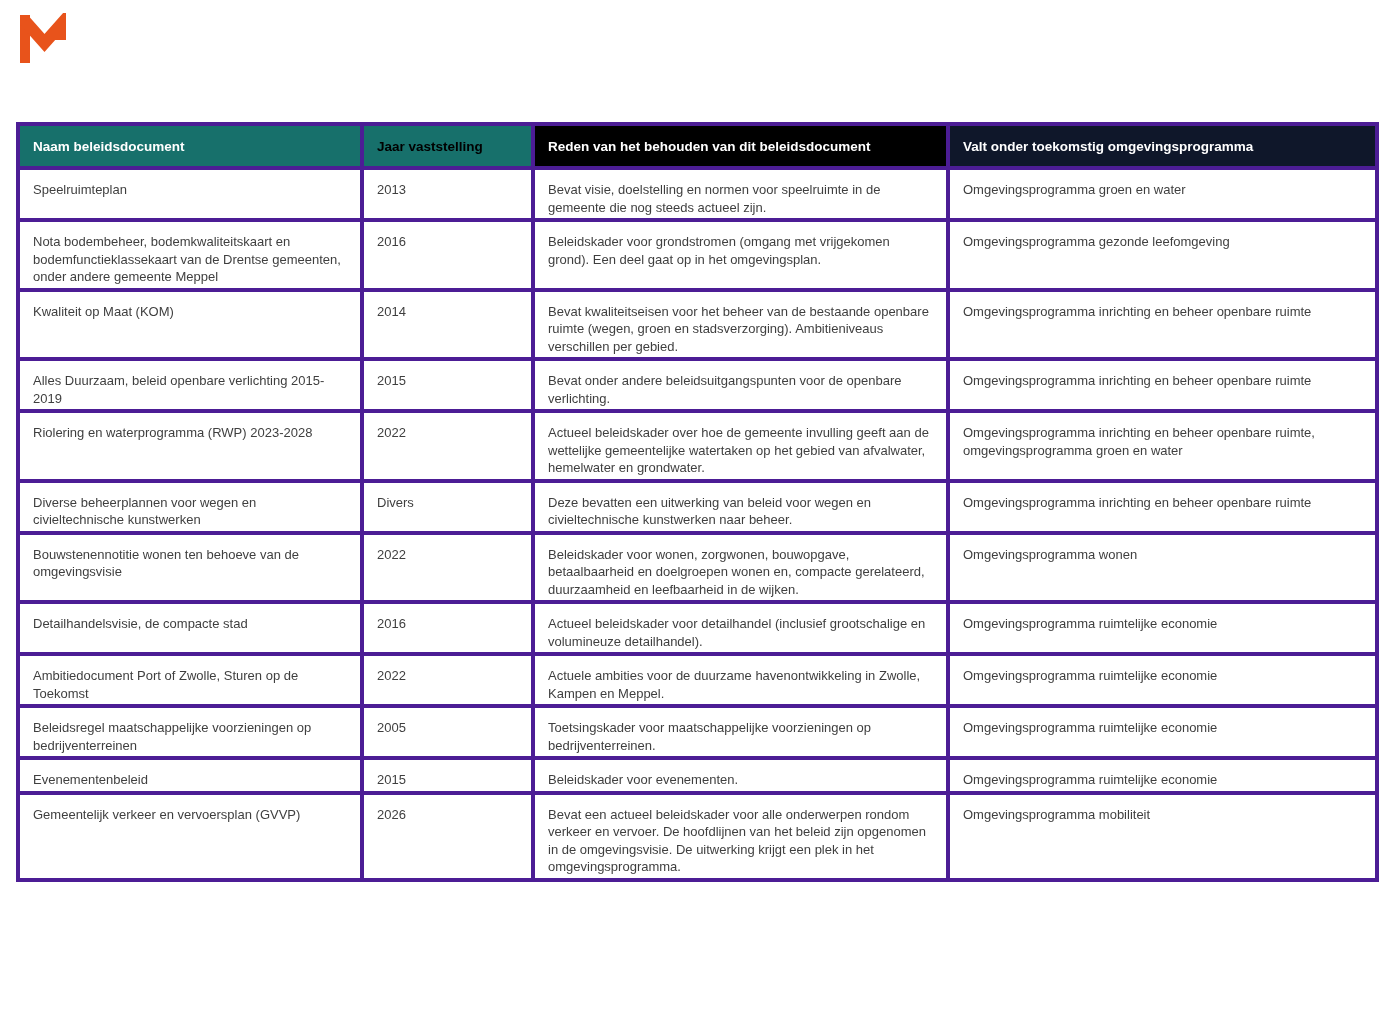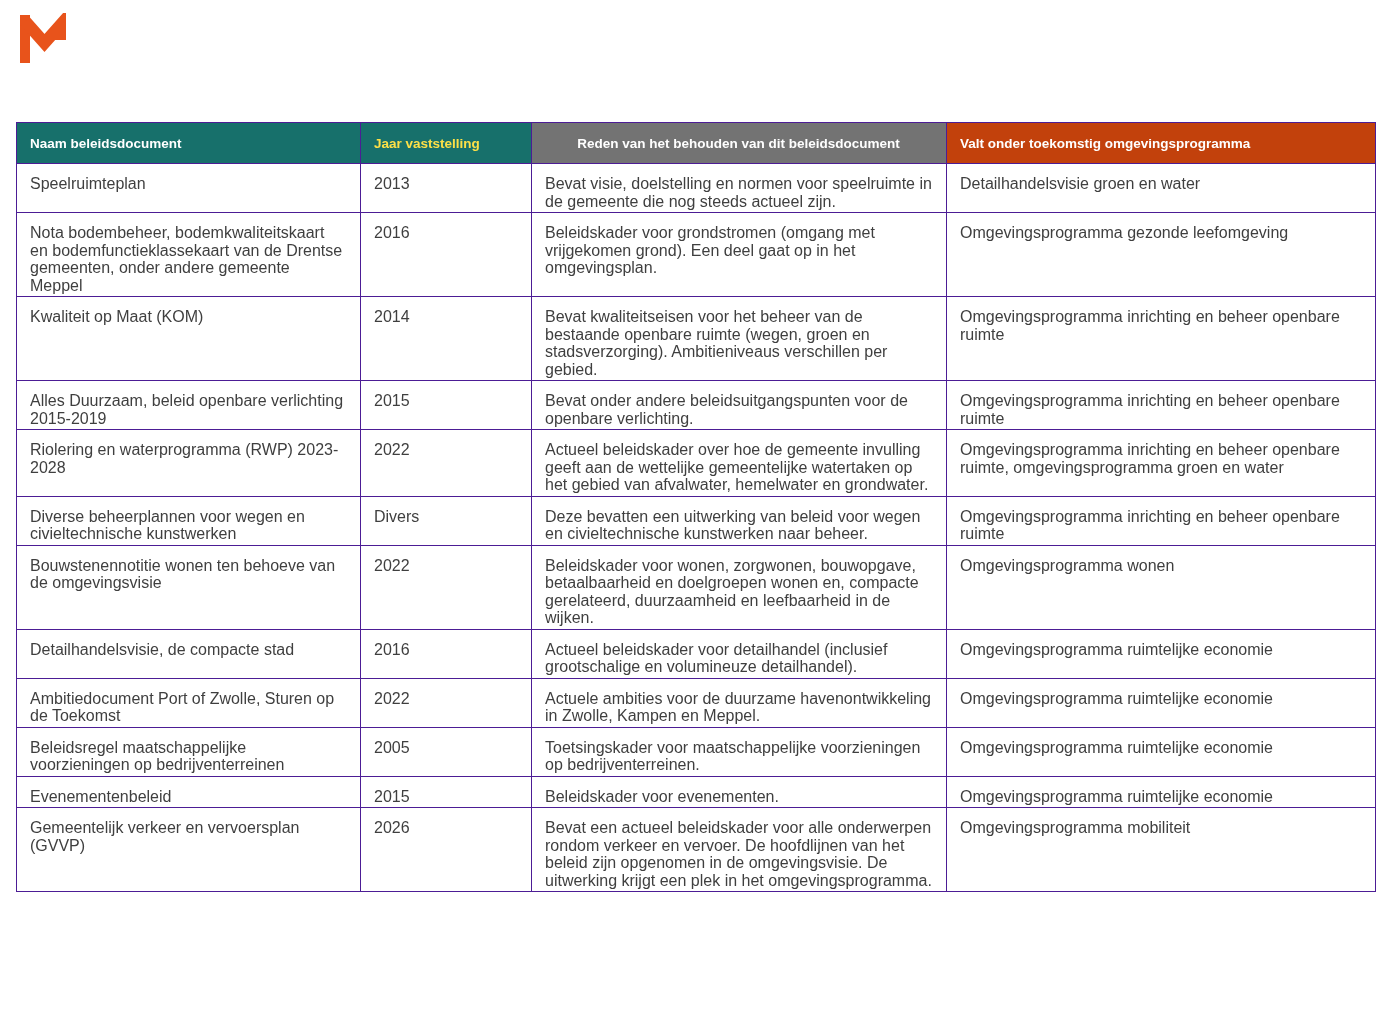--- a/index.html
+++ b/index.html
@@ -25,37 +25,37 @@
   table.policy-table {
     position: absolute;
     left: 16px;
     top: 122px;
     width: 1359px;
     border-collapse: collapse;
     table-layout: fixed;
   }
   table.policy-table th,
   table.policy-table td {
-    border: 1px solid #4c1d95;
+    border: 4px solid #4c1d95;
     vertical-align: top;
     text-align: left;
     padding: 11px 14px 2px 13px;
     word-wrap: break-word;
   }
   table.policy-table th {
     color: #ffffff;
     font-size: 13.5px;
     font-weight: bold;
     line-height: 17px;
     padding-top: 12px;
     padding-bottom: 11px;
   }
   table.policy-table td {
     color: #3f3f3f;
-    font-size: 16px;
+    font-size: 13px;
     font-weight: 400;
     line-height: 17.5px;
   }
   col.c1 { width: 344px; }
   col.c2 { width: 171px; }
   col.c3 { width: 415px; }
   col.c4 { width: 429px; }
 </style>
 </head>
 <body>
@@ -74,31 +74,31 @@
   <table class="policy-table">
     <colgroup>
       <col class="c1">
         <col class="c2">
         <col class="c3">
         <col class="c4">
     </colgroup>
     <thead>
       <tr>
         <th class="th-cell" style="background-color: rgb(23, 112, 107); color: rgb(255, 255, 255);">Naam beleidsdocument</th>
-        <th class="th-cell" style="background-color: rgb(23, 112, 107); color: #fde047;">Jaar vaststelling</th>
-        <th class="th-cell" style="background-color: #737373; color: rgb(255, 255, 255); text-align: center;">Reden van het behouden van dit beleidsdocument</th>
-        <th class="th-cell" style="background-color: #c2410c; color: rgb(255, 255, 255);">Valt onder toekomstig omgevingsprogramma</th>
+        <th class="th-cell" style="background-color: rgb(23, 112, 107); color: #000000;">Jaar vaststelling</th>
+        <th class="th-cell" style="background-color: #000000; color: rgb(255, 255, 255);">Reden van het behouden van dit beleidsdocument</th>
+        <th class="th-cell" style="background-color: #0f172a; color: rgb(255, 255, 255);">Valt onder toekomstig omgevingsprogramma</th>
       </tr>
     </thead>
     <tbody id="table-body">
     <tr>
       <td>Speelruimteplan</td>
       <td>2013</td>
       <td>Bevat visie, doelstelling en normen voor speelruimte in de gemeente die nog steeds actueel zijn.</td>
-      <td>Detailhandelsvisie groen en water</td>
+      <td>Omgevingsprogramma groen en water</td>
     </tr>
 
 
     <tr>
       <td>Nota bodembeheer, bodemkwaliteitskaart en bodemfunctieklassekaart van de Drentse gemeenten, onder andere gemeente Meppel</td>
       <td>2016</td>
       <td>Beleidskader voor grondstromen (omgang met vrijgekomen grond). Een deel gaat op in het omgevingsplan.</td>
       <td>Omgevingsprogramma gezonde leefomgeving</td>
     </tr>
 

